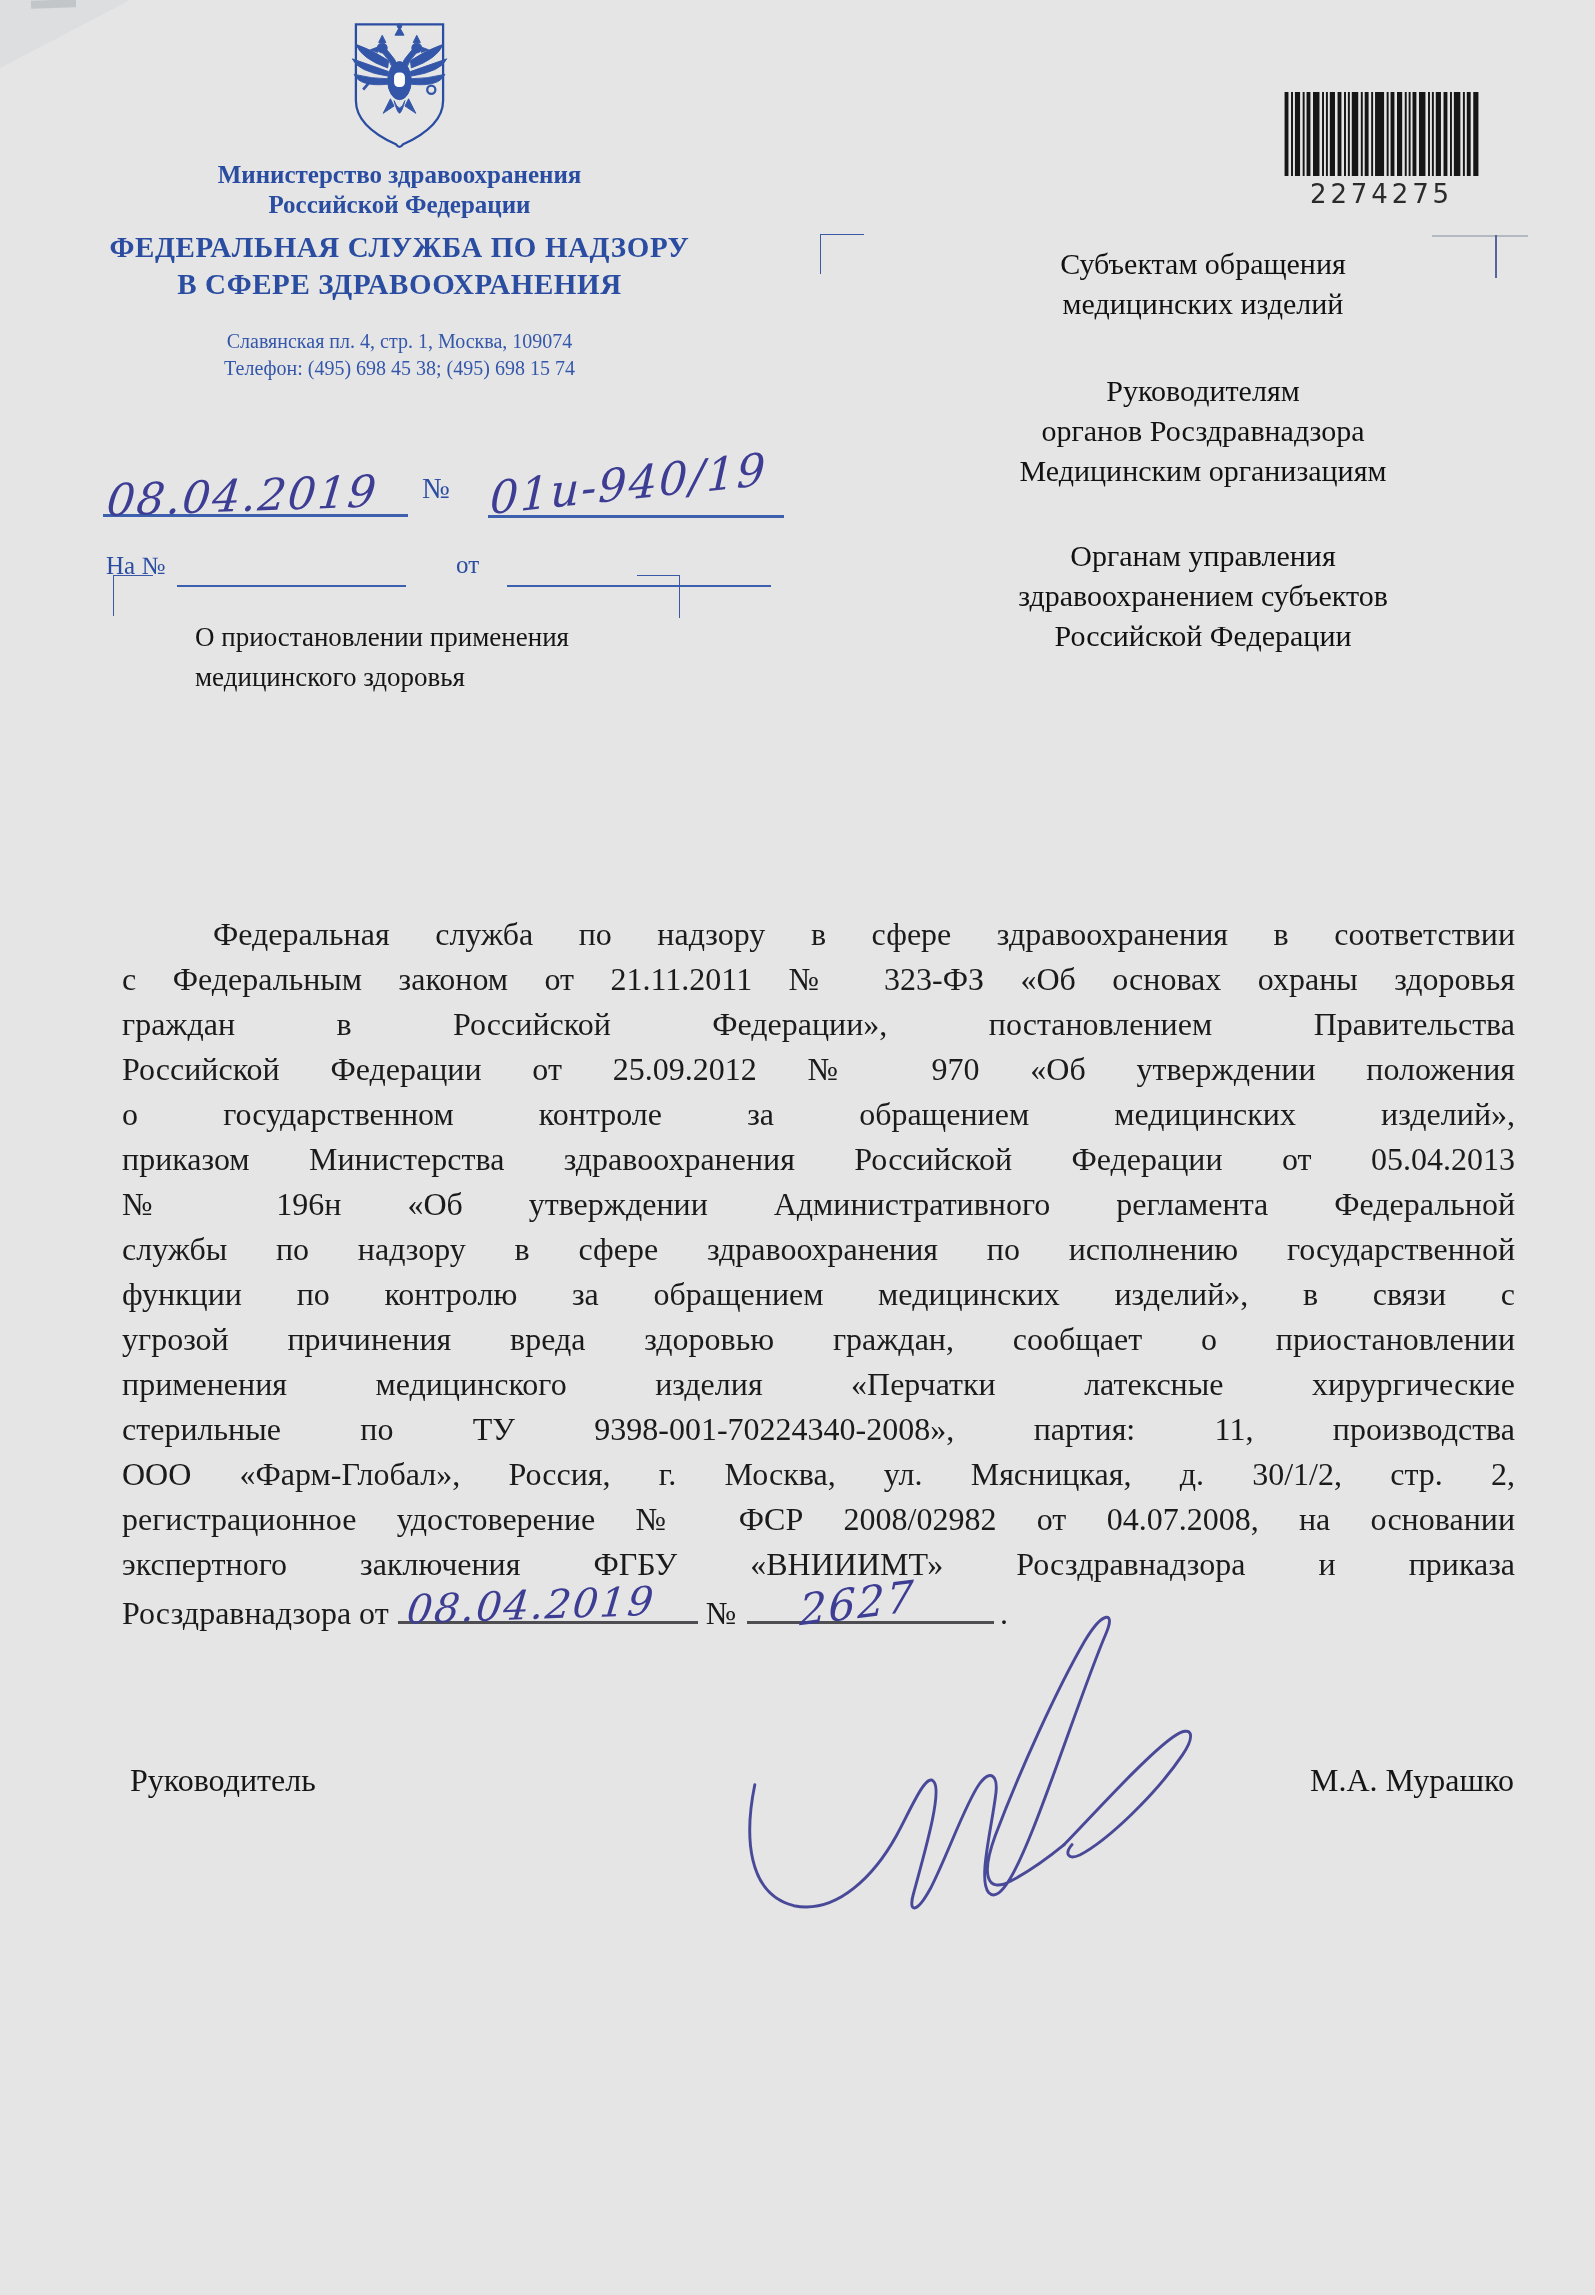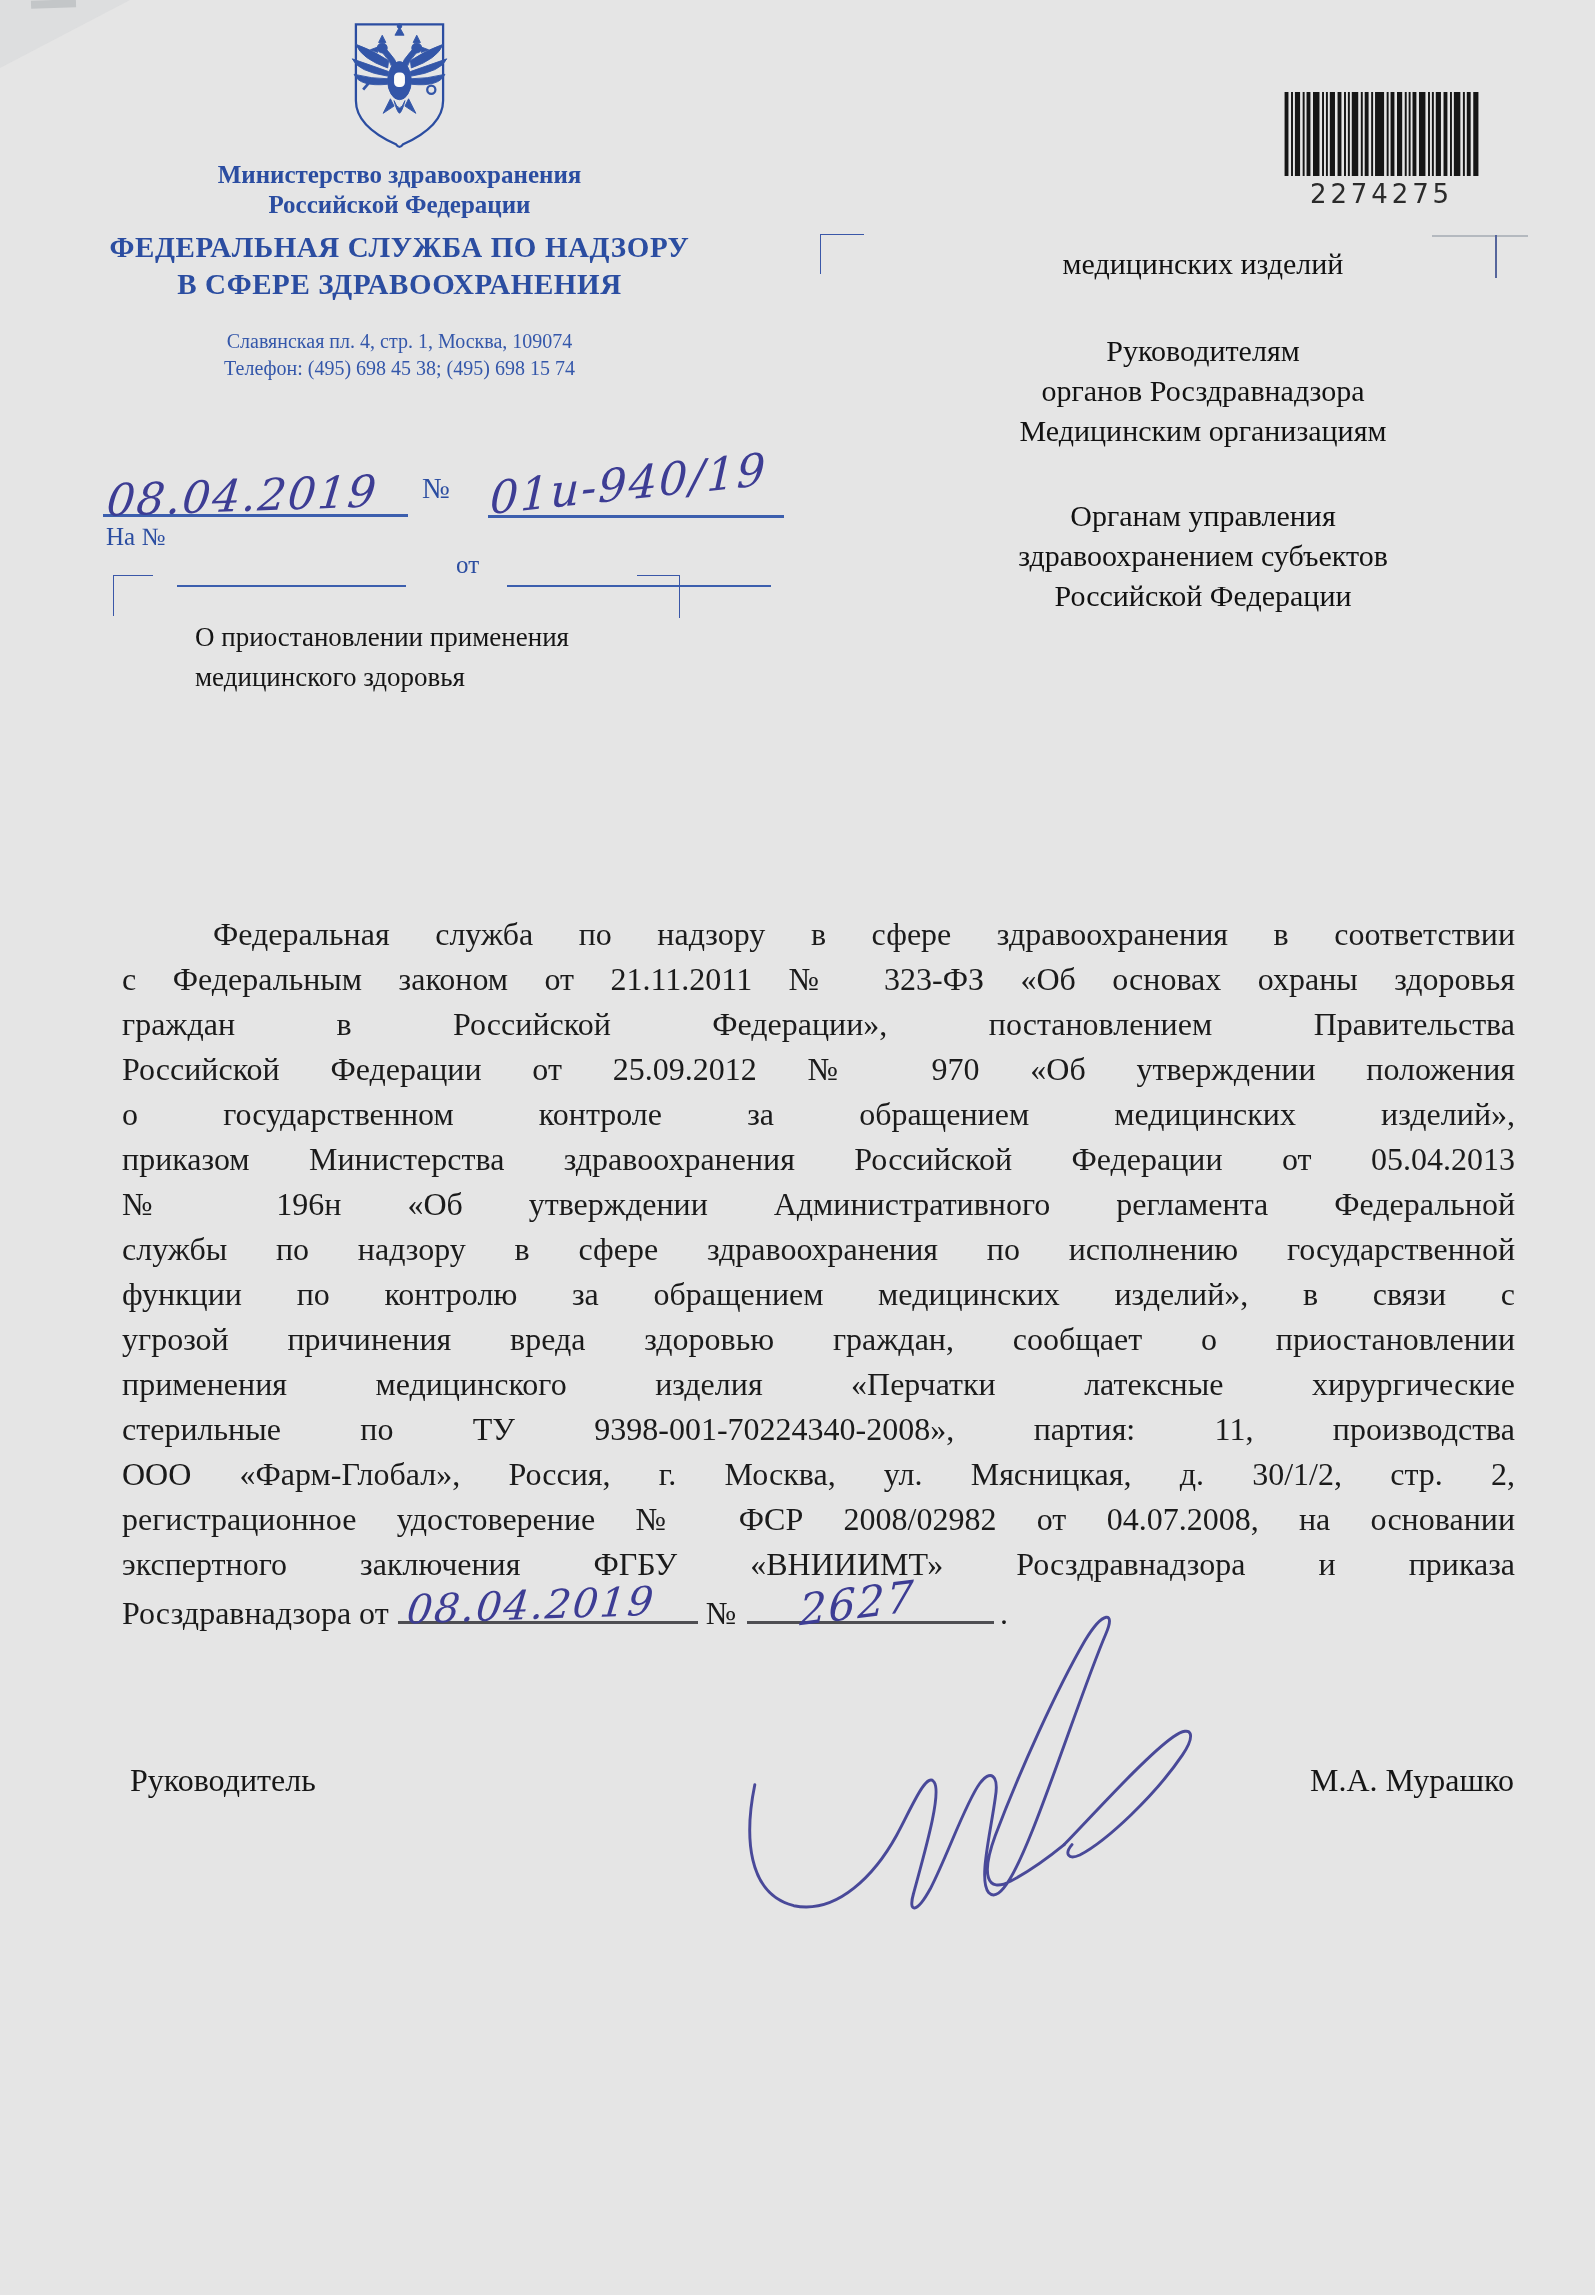--- a/index.html
+++ b/index.html
@@ -159,21 +159,21 @@
   </div>
 
   <div class="ref-date-slot">
     <span class="hw">08.04.2019</span>
   </div>
   <div class="ref-no-sign">№</div>
   <div class="ref-num-slot">
     <span class="hw">01и-940/19</span>
   </div>
 
-  <div class="na-row-label" style="left:106px; top:523px;">На №</div>
+  <div class="na-row-label" style="left:106px; top:552px;">На №</div>
   <div class="blank-line" style="left:177px; top:550px; width:229px;"></div>
   <div class="na-row-label" style="left:456px; top:551px;">от</div>
   <div class="blank-line" style="left:507px; top:550px; width:264px;"></div>
 
   <div class="crop-tl" style="left:113px; top:575px; width:39px; height:40px;"></div>
   <div class="crop-tr" style="left:637px; top:575px; width:42px; height:42px;"></div>
 
   <div class="crop-tl" style="left:820px; top:234px; width:43px; height:39px;"></div>
   <div class="gray-tick-h" style="left:1432px; top:235px; width:96px;"></div>
   <div class="blue-tick-v" style="left:1495px; top:235px; height:43px;"></div>
@@ -214,20 +214,21 @@
         <rect x="276" width="3" height="130"></rect>
           <rect x="282" width="6" height="130"></rect>
           <rect x="292" width="8" height="130"></rect>
       </g>
     </svg>
     <div class="barcode-num">2274275</div>
   </div>
 
   <div class="addressees">
     <div class="addr-group">
+      <div>Субъектам обращения</div>
       <div>медицинских изделий</div>
     </div>
     <div class="addr-group gap-a">
       <div>Руководителям</div>
       <div>органов Росздравнадзора</div>
     </div>
     <div class="addr-group gap-b">
       <div>Медицинским организациям</div>
     </div>
     <div class="addr-group gap-c">

